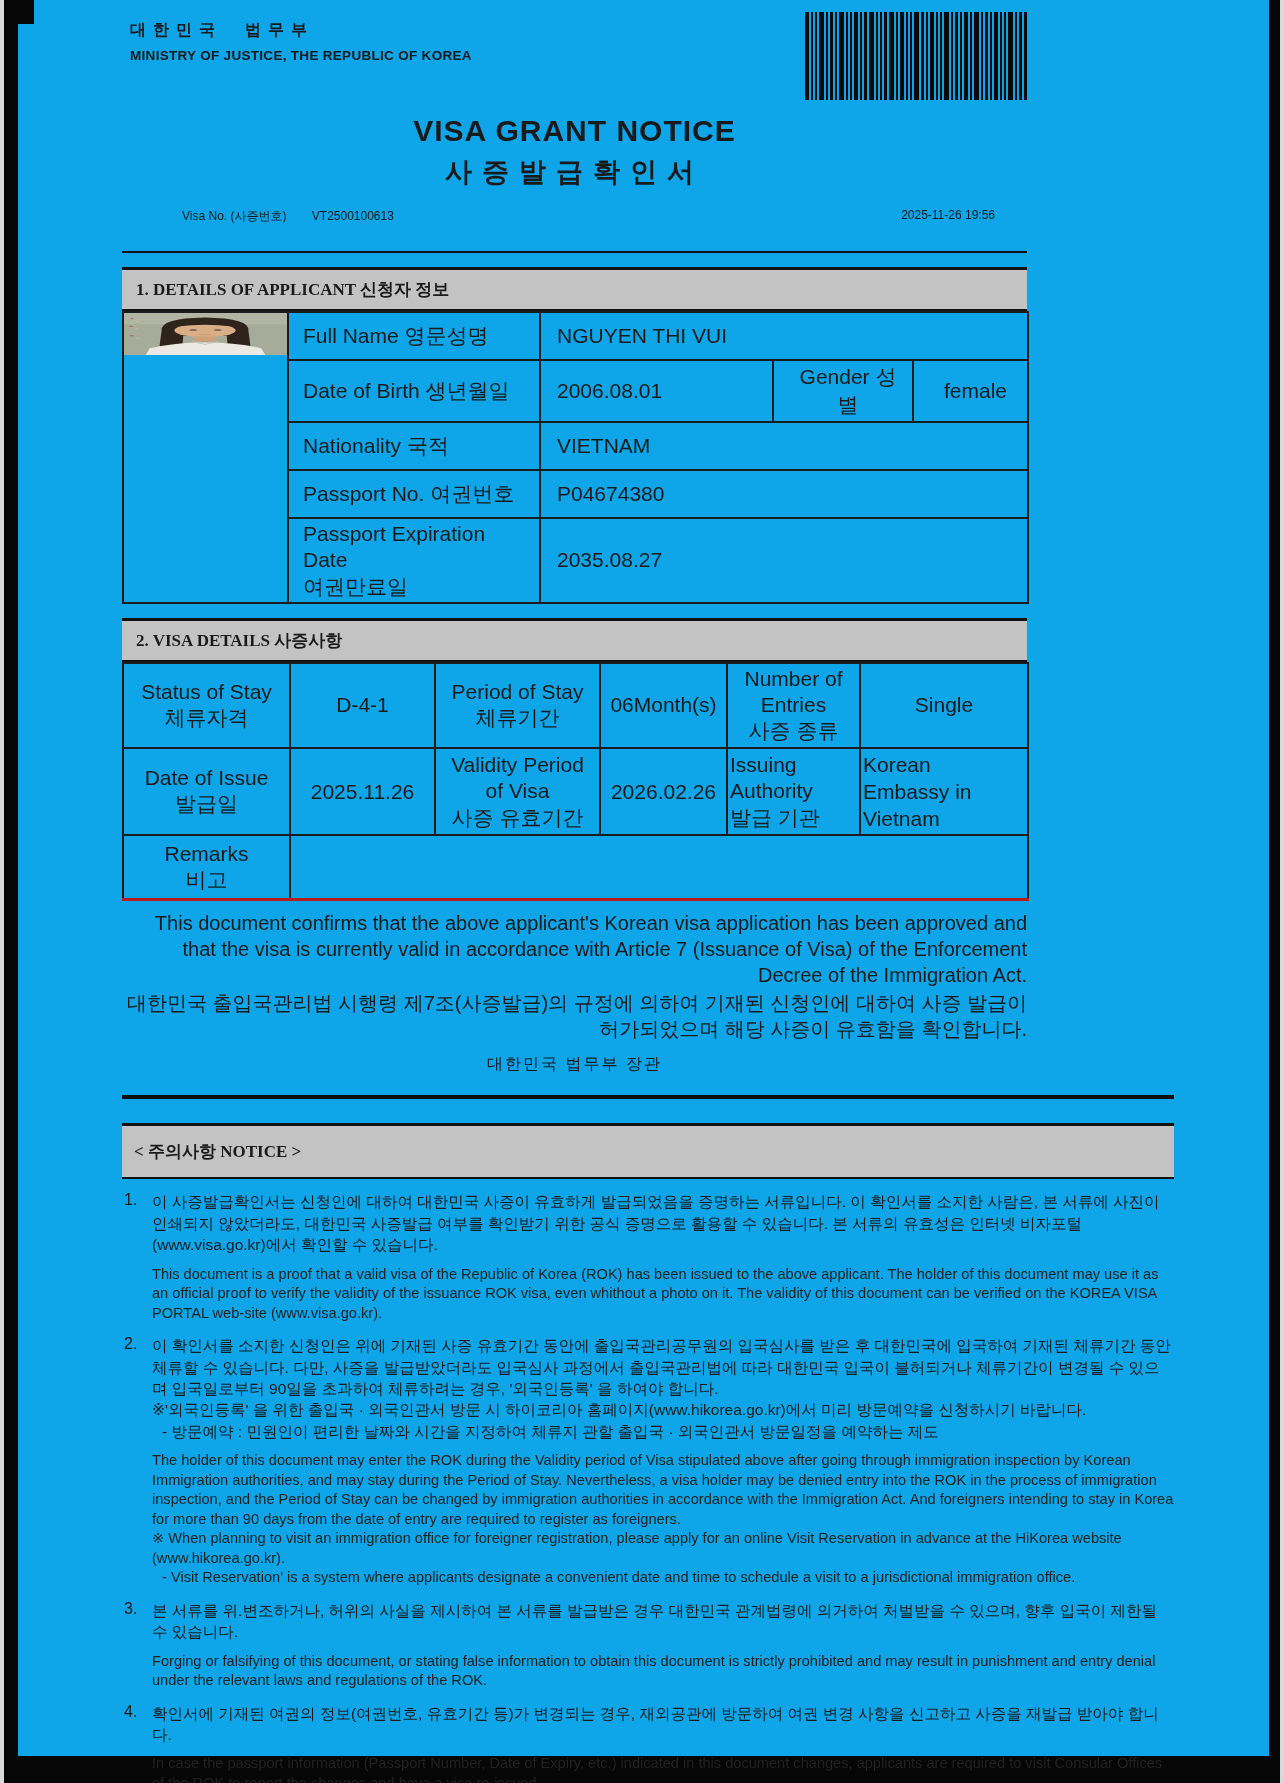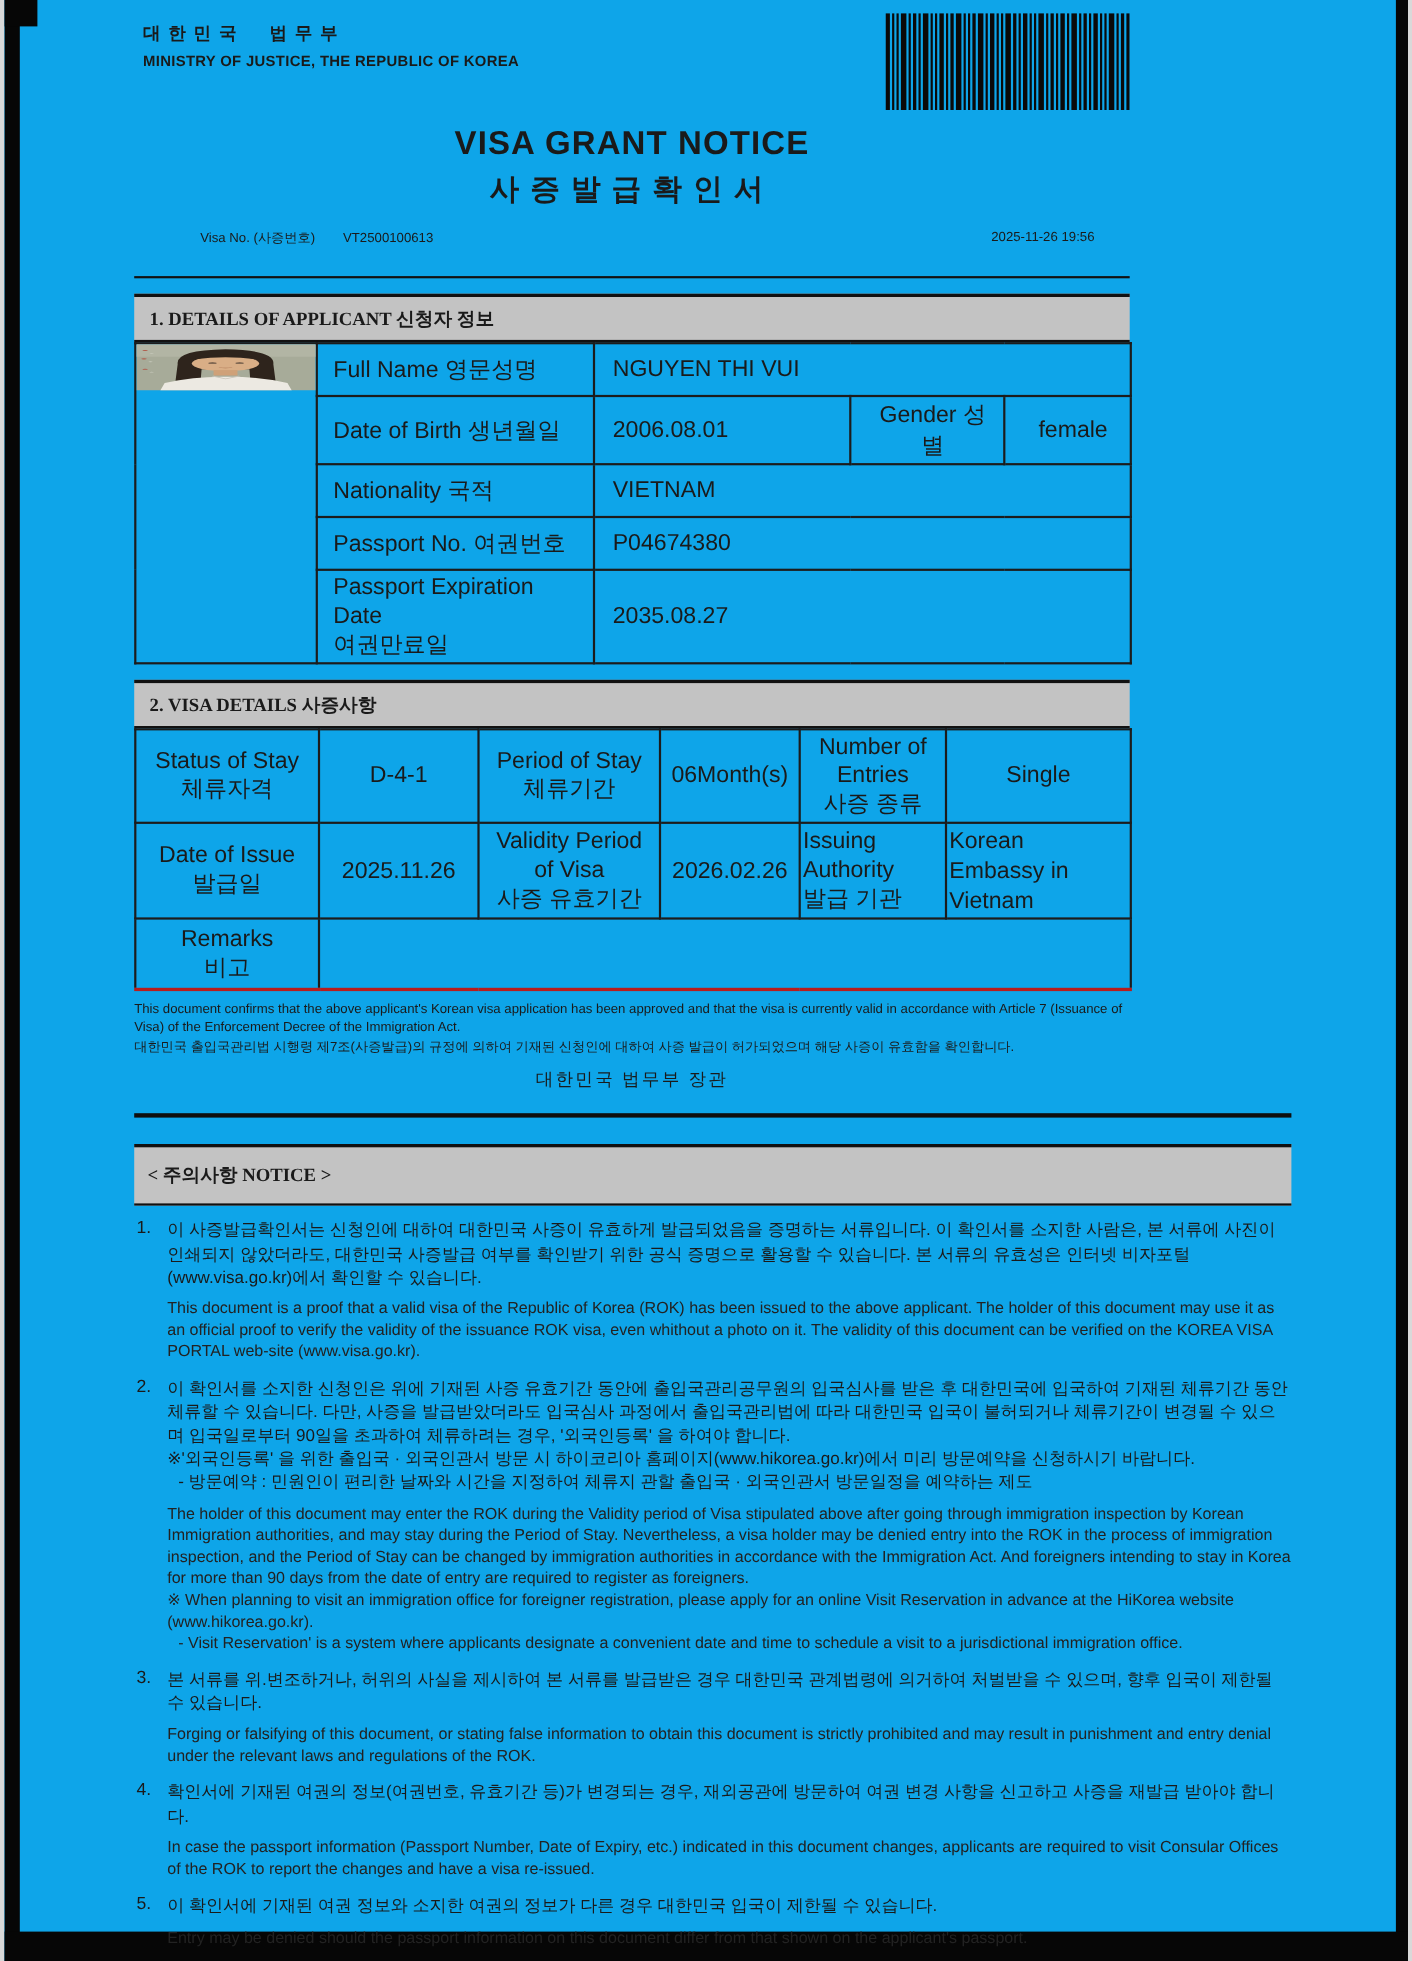--- a/index.html
+++ b/index.html
@@ -53,21 +53,21 @@
   .lbl2{display:block;line-height:1.25;}
 
   .visa-table{border-top:2px solid #1c1c1c;}
   .visa-table td{text-align:center;line-height:1.3;}
   .visa-table .row1 td{height:78px;}
   .visa-table .row2 td{height:80px;}
   .visa-table .row3 td{height:58px;}
   .visa-table .left{text-align:left;padding-left:2px;}
   .visa-table tr:last-child td{border-bottom:3px solid #b91c1c;}
 
-  .confirm{margin-top:9px;font-size:12px;line-height:1.3;}
+  .confirm{margin-top:9px;font-size:20px;line-height:1.3;text-align:right;}
   .confirm-ko{margin-top:2px;}
   .minister{text-align:center;font-size:16px;margin-top:16px;}
   .minister-ko{margin-top:12px;letter-spacing:2px;}
 
   .notice-top-rule{border:none;border-top:4px solid #0e0e0e;margin:20px 0 0 0;width:1052px;}
 
   .notice-items{margin-top:4px;}
   .notice-item{position:relative;padding-left:30px;margin-top:12px;}
   .item-no{position:absolute;left:2px;top:0;font-size:16px;}
   .ko-para{font-size:15.5px;line-height:1.38;}

